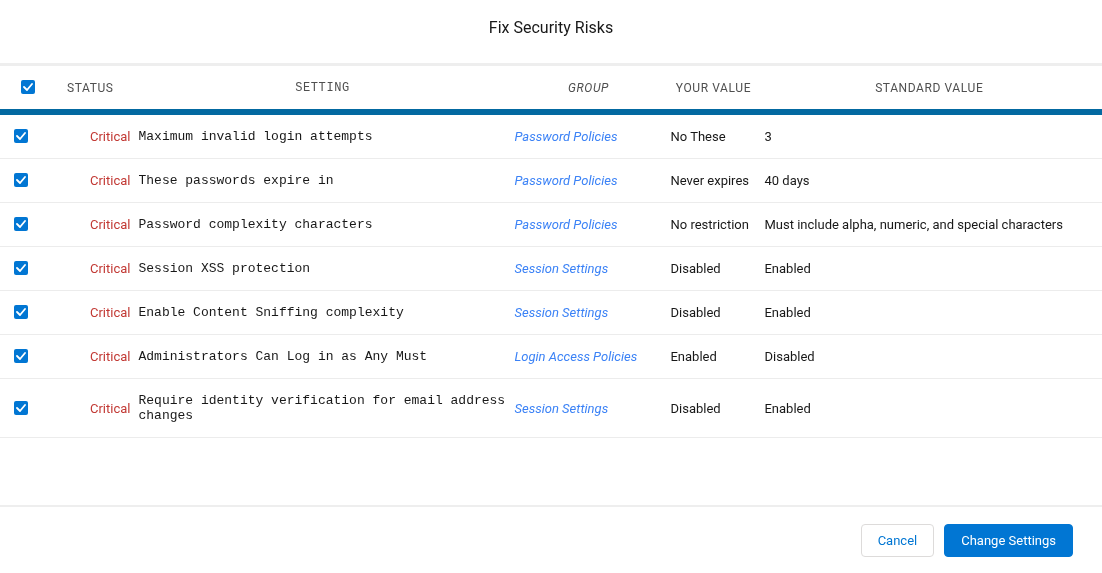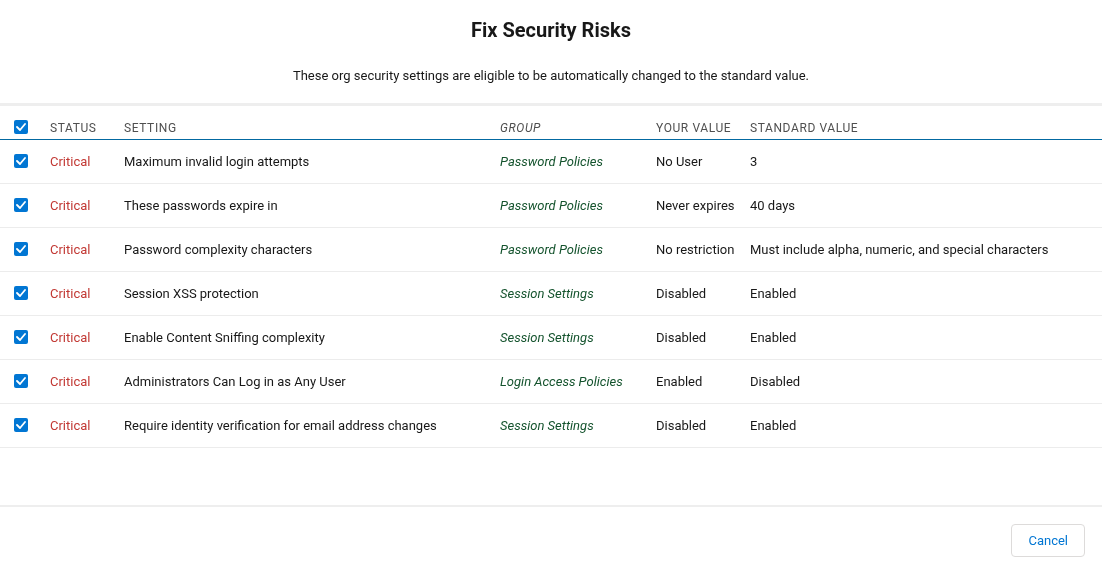--- a/index.html
+++ b/index.html
@@ -10,96 +10,97 @@
       font-size: 13px;
       width: 1102px;
       height: 573px;
       position: relative;
     }
     .header {
       text-align: center;
       padding: 18px 0 0 0;
     }
     .title {
-      font-size: 20px;
-      font-weight: 700;
+      font-size: 16px;
+      font-weight: 400;
       color: #181818;
       margin-bottom: 26px;
     }
     .subtitle {
       font-size: 13px;
       color: #181818;
       margin-bottom: 20px;
     }
     .divider-top {
       height: 3px;
       background: #eeeeee;
       width: 100%;
     }
     table {
       width: 100%;
       border-collapse: collapse;
     }
     th {
-      text-align: left;
+      text-align: center;
       font-size: 12px;
       font-weight: 400;
       letter-spacing: 0.6px;
       color: #4f4f4f;
-      padding: 14px 8px 4px 0;
-      border-bottom: 1px solid #0369a1;
+      padding: 14px 8px 14px 0;
+      border-bottom: 6px solid #0369a1;
       text-transform: uppercase;
     }
     td {
       padding: 14px 8px 14px 0;
       border-bottom: 1px solid #ececec;
       font-size: 13px;
       vertical-align: middle;
     }
     .col-check { width: 50px; padding-left: 14px; }
     .col-status { width: 74px; }
-    .col-setting { width: 376px; }
+    .col-setting { width: 376px; font-family: Liberation Mono, monospace; }
     .col-group { width: 156px; font-style: italic; }
     .col-your { width: 94px; margin-left: 43px; }
     .col-standard { }
     .checkbox {
       width: 14px;
       height: 14px;
       background: #0176d3;
       border-radius: 2px;
       display: inline-flex;
       align-items: center;
       justify-content: center;
       cursor: pointer;
     }
     .checkbox svg {
       width: 10px;
       height: 10px;
       display: block;
     }
     .status-critical {
       color: #c23934;
+      margin-left: 40px;
     }
     .group-link {
-      color: #14532d;
+      color: #3b82f6;
       text-decoration: none;
       cursor: pointer;
     }
     .bottom-divider {
       height: 2px;
       background: #eeeeee;
       width: 100%;
       position: absolute;
       bottom: 66px;
       left: 0;
     }
     .footer {
       position: absolute;
       bottom: 16px;
-      right: 17px;
+      right: 29px;
       display: flex;
       gap: 10px;
     }
     .btn {
       font-size: 13px;
       padding: 8px 16px;
       border-radius: 4px;
       cursor: pointer;
       font-family: inherit;
     }
@@ -112,21 +113,20 @@
       background: #0176d3;
       border: 1px solid #0176d3;
       color: #fff;
     }
   </style>
 </head>
 <body>
 
 <div class="header">
   <div class="title">Fix Security Risks</div>
-  <div class="subtitle">These org security settings are eligible to be automatically changed to the standard value.</div>
 </div>
 
 <div class="divider-top"></div>
 
 <table>
   <thead>
     <tr>
       <th class="col-check">
         <span class="checkbox">
           <svg viewBox="0 0 10 10">
@@ -144,21 +144,21 @@
   <tbody id="rows-body">
       <tr>
         <td class="col-check"><span class="checkbox">
             <svg viewBox="0 0 10 10">
               <path d="M1 5 L4 8 L9 2" stroke="#fff" stroke-width="1.8" fill="none" stroke-linecap="round" stroke-linejoin="round"></path>
             </svg>
           </span></td>
         <td class="col-status"><span class="status-critical">Critical</span></td>
         <td class="col-setting">Maximum invalid login attempts</td>
         <td class="col-group"><a class="group-link">Password Policies</a></td>
-        <td class="col-your">No User</td>
+        <td class="col-your">No These</td>
         <td class="col-standard">3</td>
       </tr>
       <tr>
         <td class="col-check"><span class="checkbox">
             <svg viewBox="0 0 10 10">
               <path d="M1 5 L4 8 L9 2" stroke="#fff" stroke-width="1.8" fill="none" stroke-linecap="round" stroke-linejoin="round"></path>
             </svg>
           </span></td>
         <td class="col-status"><span class="status-critical">Critical</span></td>
         <td class="col-setting">These passwords expire in</td>
@@ -202,21 +202,21 @@
         <td class="col-your">Disabled</td>
         <td class="col-standard">Enabled</td>
       </tr>
       <tr>
         <td class="col-check"><span class="checkbox">
             <svg viewBox="0 0 10 10">
               <path d="M1 5 L4 8 L9 2" stroke="#fff" stroke-width="1.8" fill="none" stroke-linecap="round" stroke-linejoin="round"></path>
             </svg>
           </span></td>
         <td class="col-status"><span class="status-critical">Critical</span></td>
-        <td class="col-setting">Administrators Can Log in as Any User</td>
+        <td class="col-setting">Administrators Can Log in as Any Must</td>
         <td class="col-group"><a class="group-link">Login Access Policies</a></td>
         <td class="col-your">Enabled</td>
         <td class="col-standard">Disabled</td>
       </tr>
       <tr>
         <td class="col-check"><span class="checkbox">
             <svg viewBox="0 0 10 10">
               <path d="M1 5 L4 8 L9 2" stroke="#fff" stroke-width="1.8" fill="none" stroke-linecap="round" stroke-linejoin="round"></path>
             </svg>
           </span></td>
@@ -226,13 +226,14 @@
         <td class="col-your">Disabled</td>
         <td class="col-standard">Enabled</td>
       </tr>
     </tbody>
 </table>
 
 <div class="bottom-divider"></div>
 
 <div class="footer">
   <button class="btn btn-cancel">Cancel</button>
+  <button class="btn btn-primary">Change Settings</button>
 </div>
 
 </body></html>

